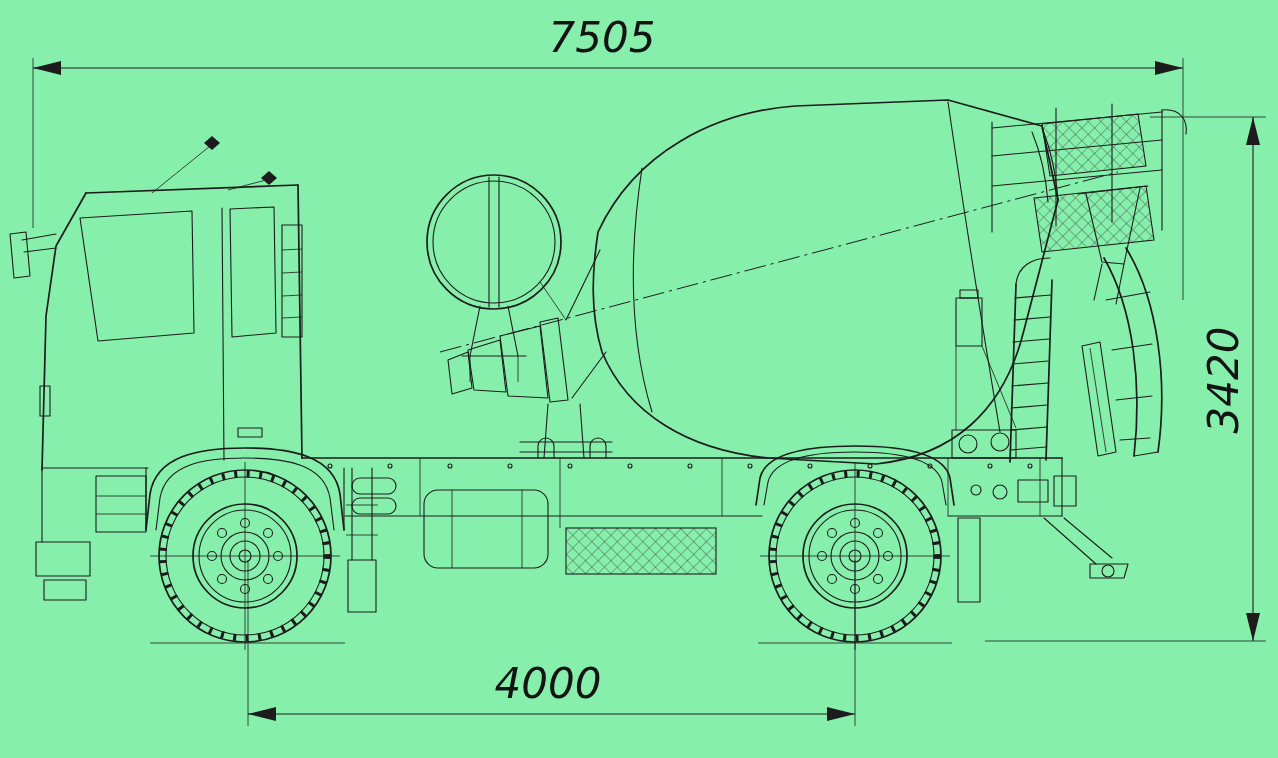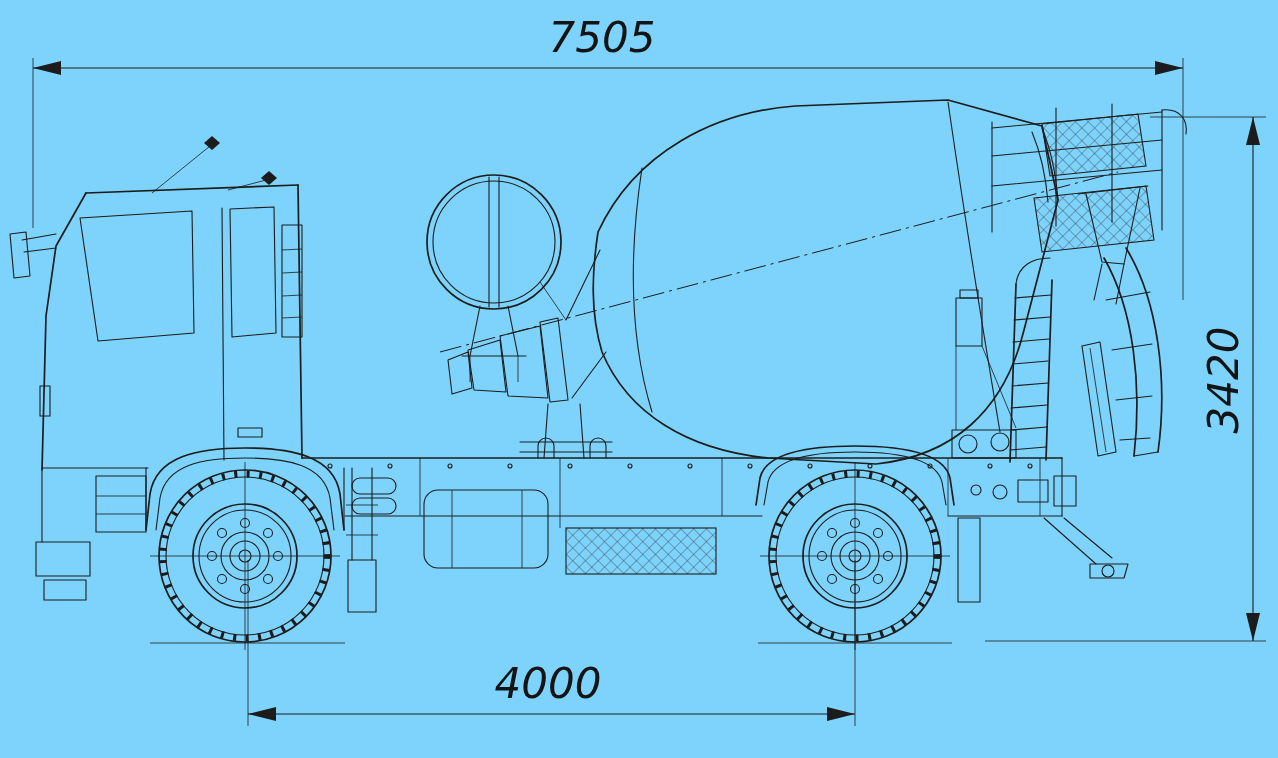--- a/index.html
+++ b/index.html
@@ -1,17 +1,17 @@
 <!DOCTYPE html>
 <html><head>
 <meta charset="utf-8">
 <style>
   html,body { margin:0; padding:0; background:#ffffff; }
   #stage {
-    position:relative; width:1278px; height:758px; background:#7dd3fc;
+    position:relative; width:1278px; height:758px; background:#86efac;
     overflow:hidden; font-family:"DejaVu Sans", sans-serif;
   }
   svg text { user-select:none; }
   .o   { fill:none; stroke:#1c1c1c; stroke-width:1.7; stroke-linejoin:round; stroke-linecap:round; }
   .d   { fill:none; stroke:#1c1c1c; stroke-width:1.1; stroke-linejoin:round; stroke-linecap:round; }
   .t   { fill:none; stroke:#1c1c1c; stroke-width:0.8; }
   .dim { fill:none; stroke:#1c1c1c; stroke-width:1.1; }
   .ar  { fill:#1c1c1c; stroke:none; }
   .fillb { fill:#1c1c1c; stroke:none; }
   .tread { fill:none; stroke:#1c1c1c; stroke-width:7; stroke-dasharray:3 9.5; }

